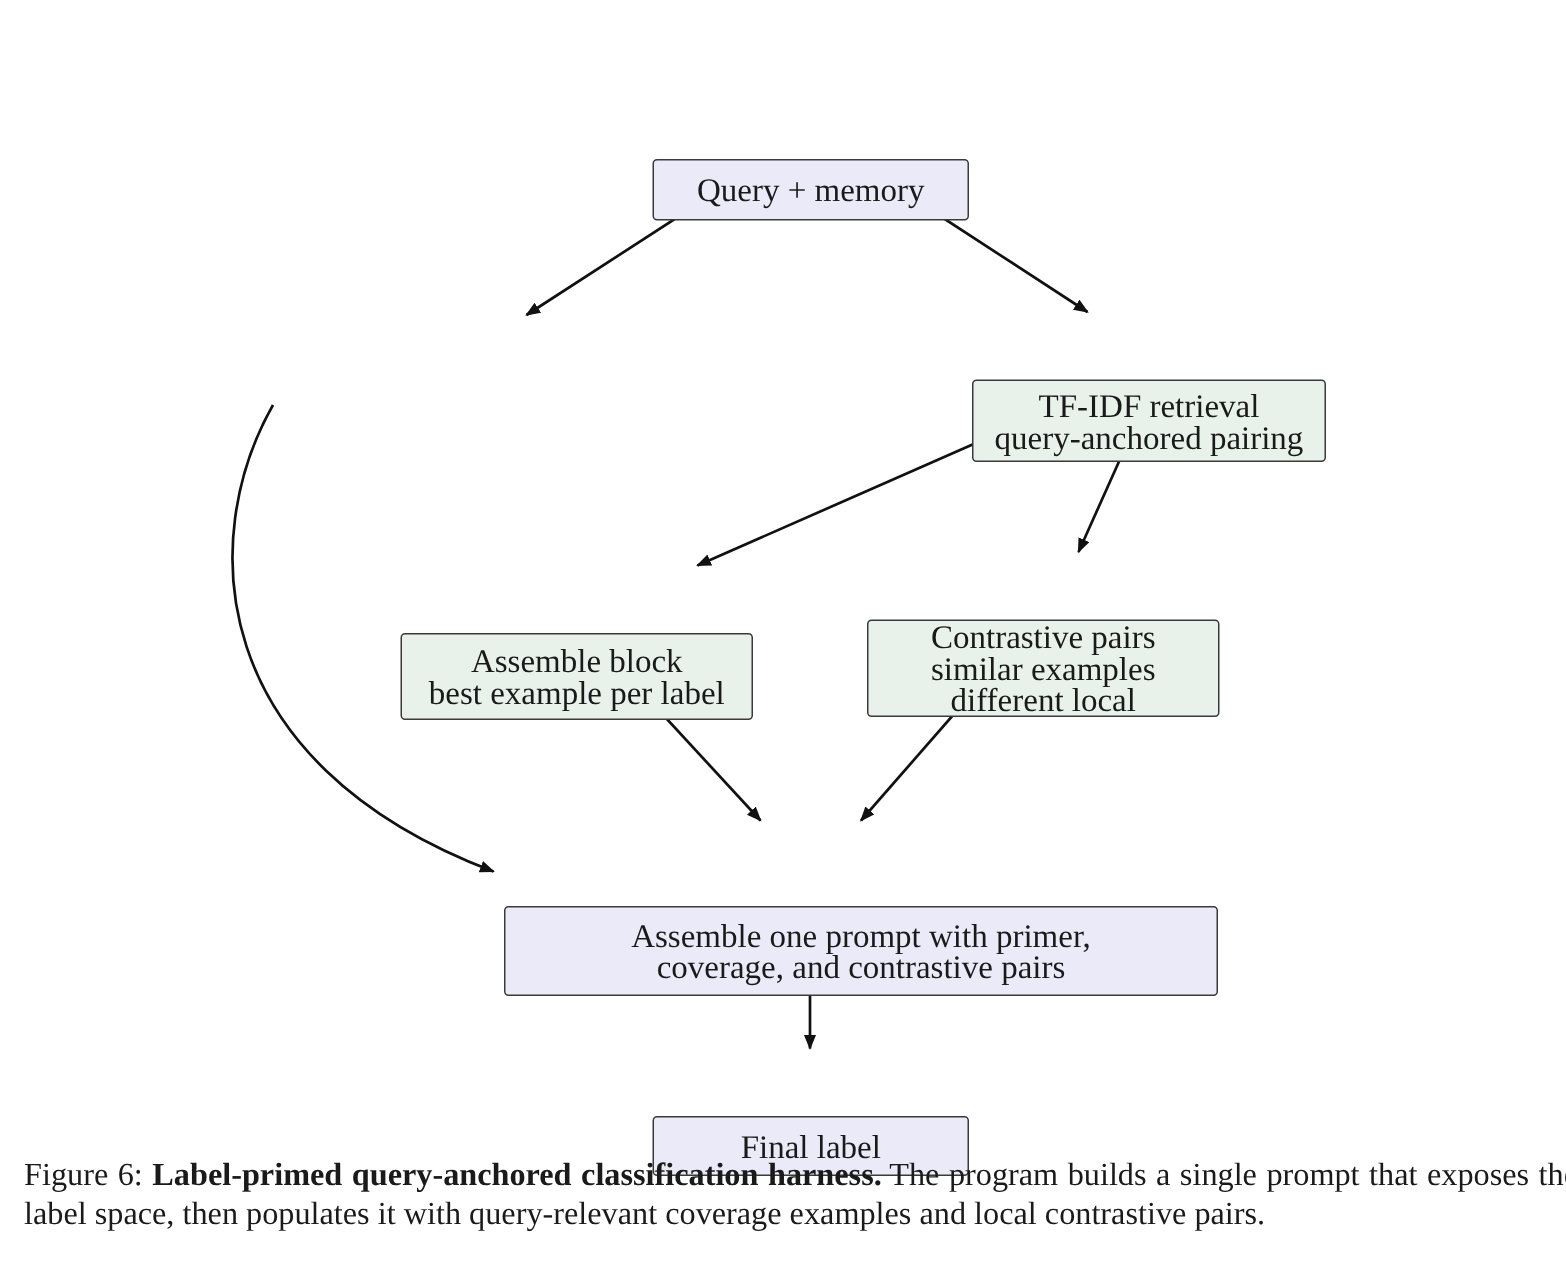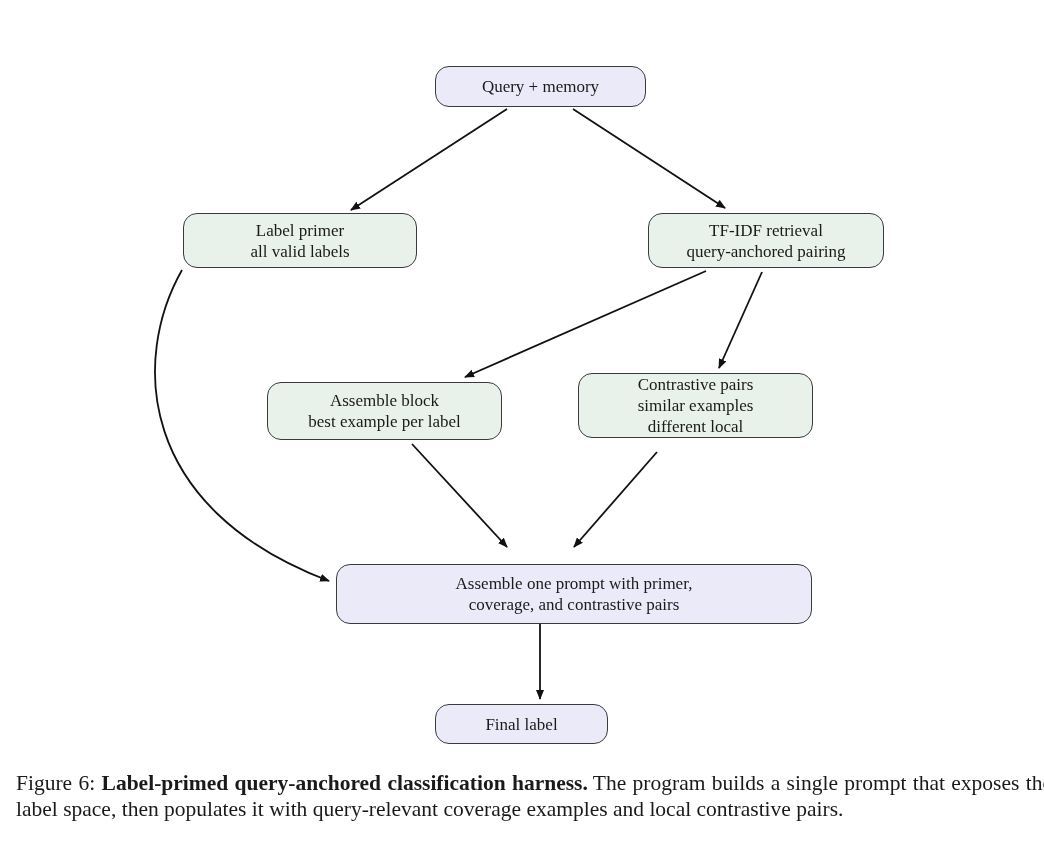--- a/index.html
+++ b/index.html
@@ -22,29 +22,30 @@
   .edges{
     position:absolute;
     left:0;top:0;
     width:1044px;height:855px;
     pointer-events:none;
   }
   .node{
     position:absolute;
     box-sizing:border-box;
     border:1.4px solid var(--node-border);
-    border-radius:14px;
+    border-radius:3px;
     display:flex;
     flex-direction:column;
     justify-content:center;
     align-items:center;
-    font-size:17px;
+    font-size:22px;
     line-height:21px;
     text-align:center;
     color:var(--text);
+    margin-top:40px;
   }
   .node.lavender{background:var(--node-lavender);}
   .node.green{background:var(--node-green);}
   .caption{
     position:absolute;
     left:0;
     top:758px;
     width:1036px;
     padding:0 4px;
     margin:12px;
@@ -74,24 +75,20 @@
     <path d="M 182 270 C 132 358, 136 508, 329 581" fill="none" stroke="#111111" stroke-width="1.8" marker-end="url(#arrow)"></path>
     <line x1="412" y1="444" x2="507" y2="547" stroke="#111111" stroke-width="1.8" marker-end="url(#arrow)"></line>
     <line x1="657" y1="452" x2="574" y2="547" stroke="#111111" stroke-width="1.8" marker-end="url(#arrow)"></line>
     <line x1="540" y1="612" x2="540" y2="699" stroke="#111111" stroke-width="1.8" marker-end="url(#arrow)"></line>
   </svg>
 
   <div class="node lavender" style="left:435px;top:66px;width:211px;height:41px;">
     <div>Query + memory</div>
   </div>
 
-  <div class="node green" style="left:183px;top:213px;width:234px;height:55px;">
-    <div>Label primer</div>
-    <div>all valid labels</div>
-  </div>
 
   <div class="node green" style="left:648px;top:213px;width:236px;height:55px;">
     <div>TF-IDF retrieval</div>
     <div>query-anchored pairing</div>
   </div>
 
   <div class="node green" style="left:267px;top:382px;width:235px;height:58px;">
     <div>Assemble block</div>
     <div>best example per label</div>
   </div>
@@ -100,19 +97,19 @@
     <div>Contrastive pairs</div>
     <div>similar examples</div>
     <div>different local</div>
   </div>
 
   <div class="node lavender" style="left:336px;top:564px;width:476px;height:60px;">
     <div>Assemble one prompt with primer,</div>
     <div>coverage, and contrastive pairs</div>
   </div>
 
-  <div class="node lavender" style="left:435px;top:704px;width:173px;height:40px;">
+  <div class="node lavender" style="left:435px;top:704px;width:211px;height:40px;">
     <div>Final label</div>
   </div>
 
   <p class="caption"><span class="prefix">Figure 6: </span><span class="bold">Label-primed query-anchored classification harness.</span><span class="rest">The program builds a single prompt that exposes the label space, then populates it with query-relevant coverage examples and local contrastive pairs.</span></p>
 
 </div>
 
 </body></html>

